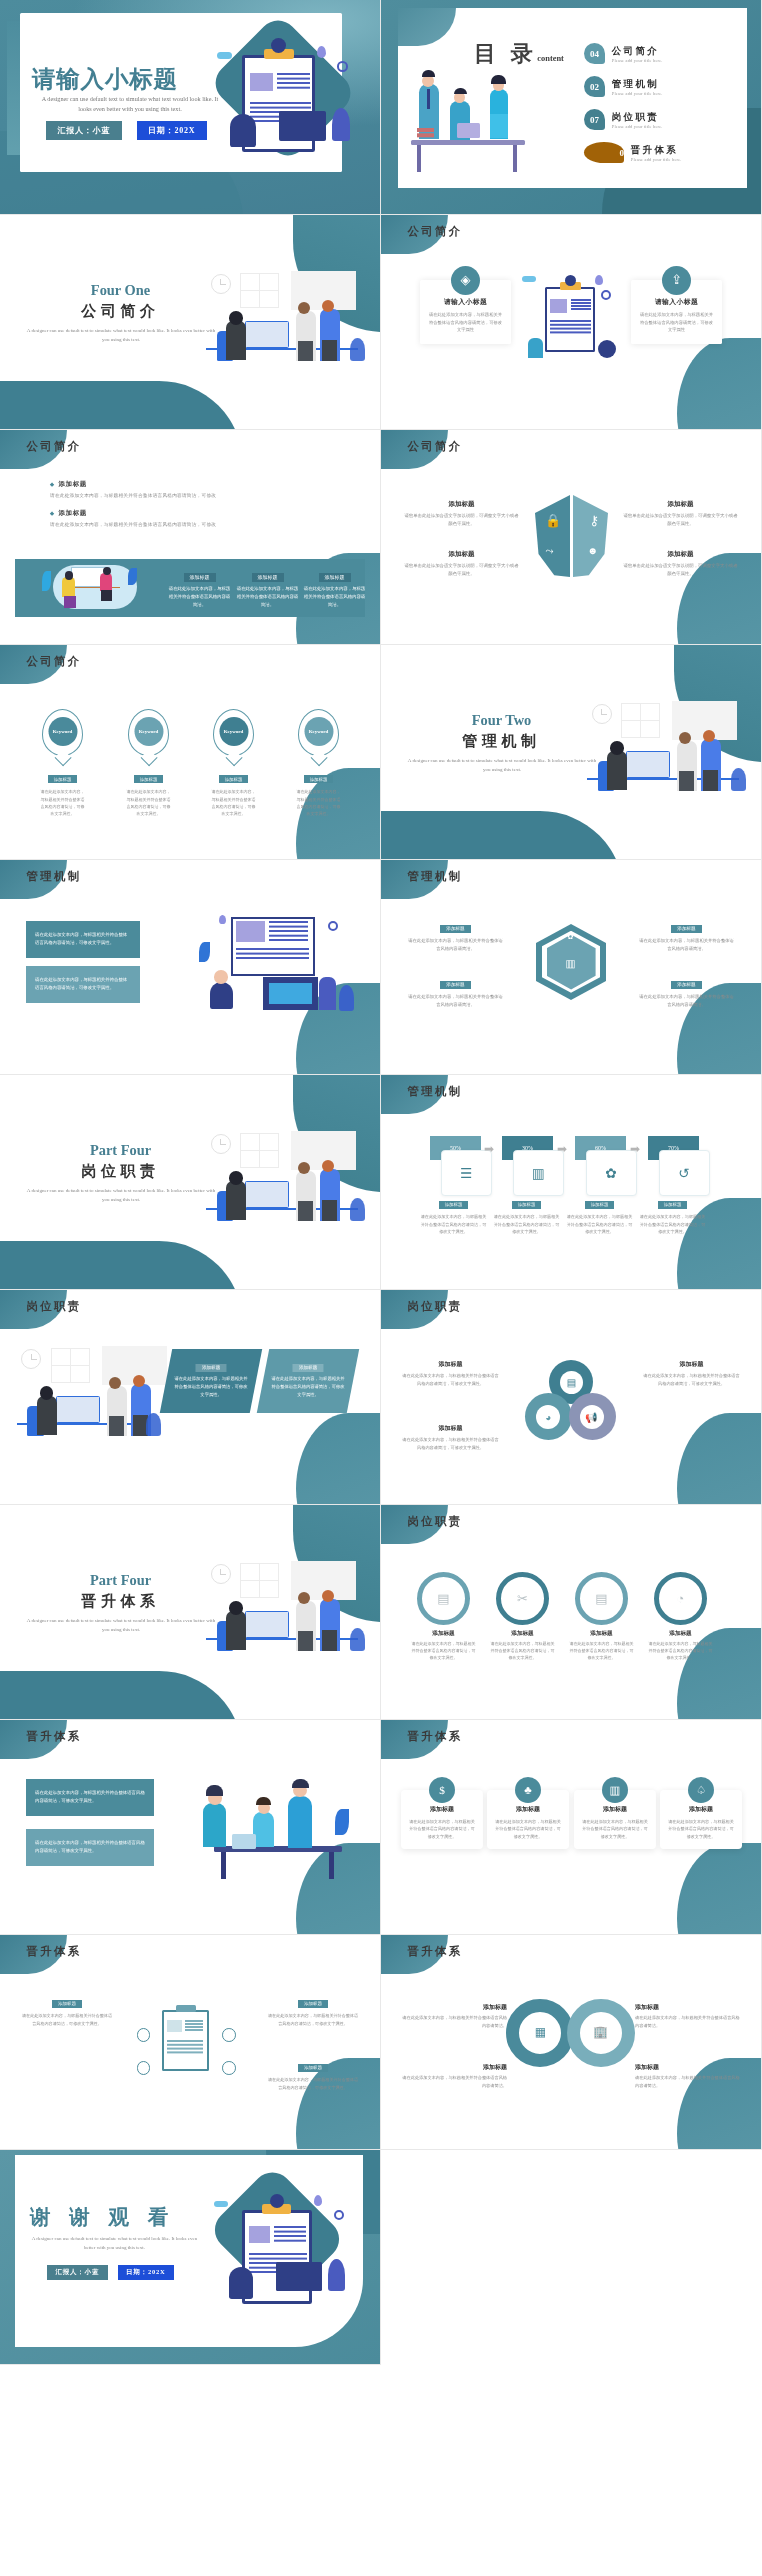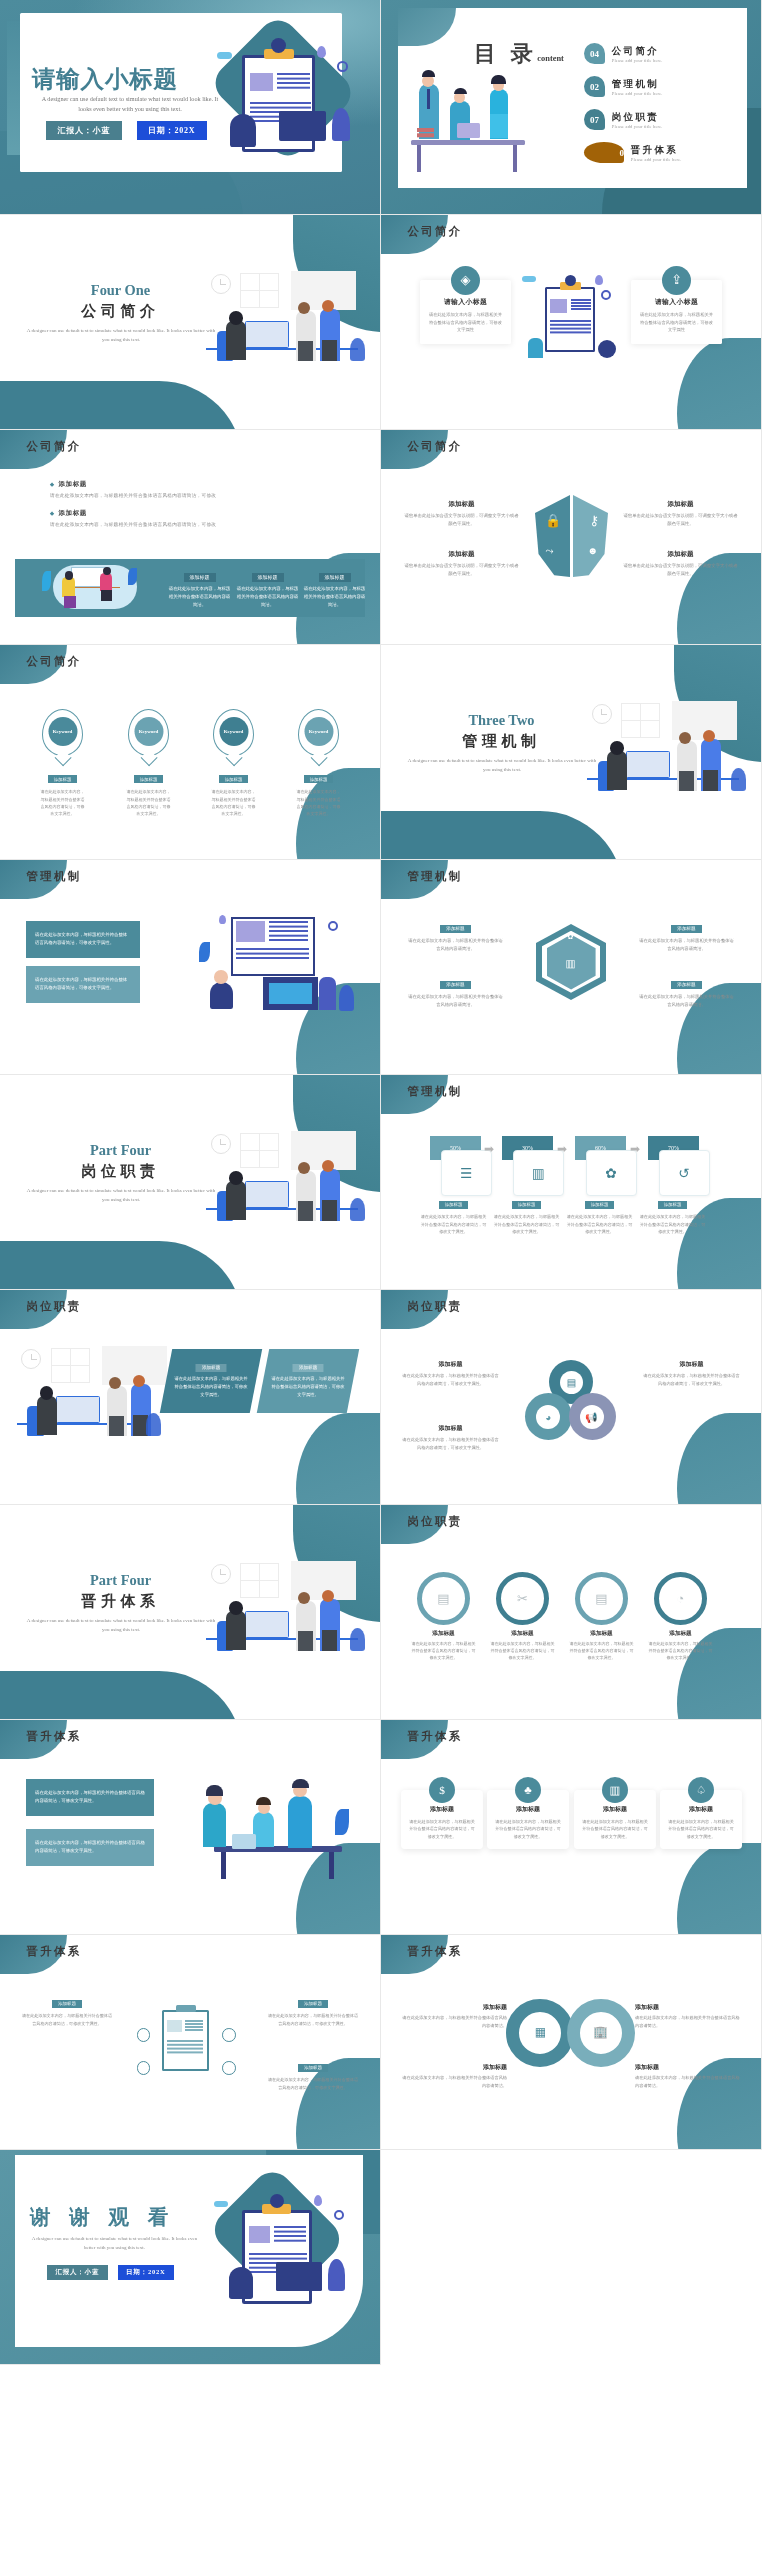--- a/index.html
+++ b/index.html
@@ -512,21 +512,21 @@
           <div class="circ" style="background:#6ba3b2;">Keyword</div>
         </div>
       <div class="cap"><span class="lab">添加标题</span>
       <p>请在此处添加文本内容，与标题相关并符合整体语言风格内容请简洁，可修改文字属性。</p></div>
     </div>
   </div>
 
   <div class="slide sec">
     <div class="blobtr"></div>
     <div class="wavebl"></div>
-    <div class="sec-en">Three Two</div>
+    <div class="sec-en">Four Two</div>
     <div class="sec-cn">管理机制</div>
     <div class="sec-d">A designer can use default text to simulate what text would look like. It looks even better with you using this text.</div>
     <div class="ofc-bg">
       <div class="ofc-clock"></div>
       <div class="ofc-win"></div>
       <div class="ofc-board"></div>
       <div class="ofc-desk"></div>
         <div class="ofc-chair"></div>
         <div class="ofc-mon"></div>
       <div class="ofc-p1"></div>

